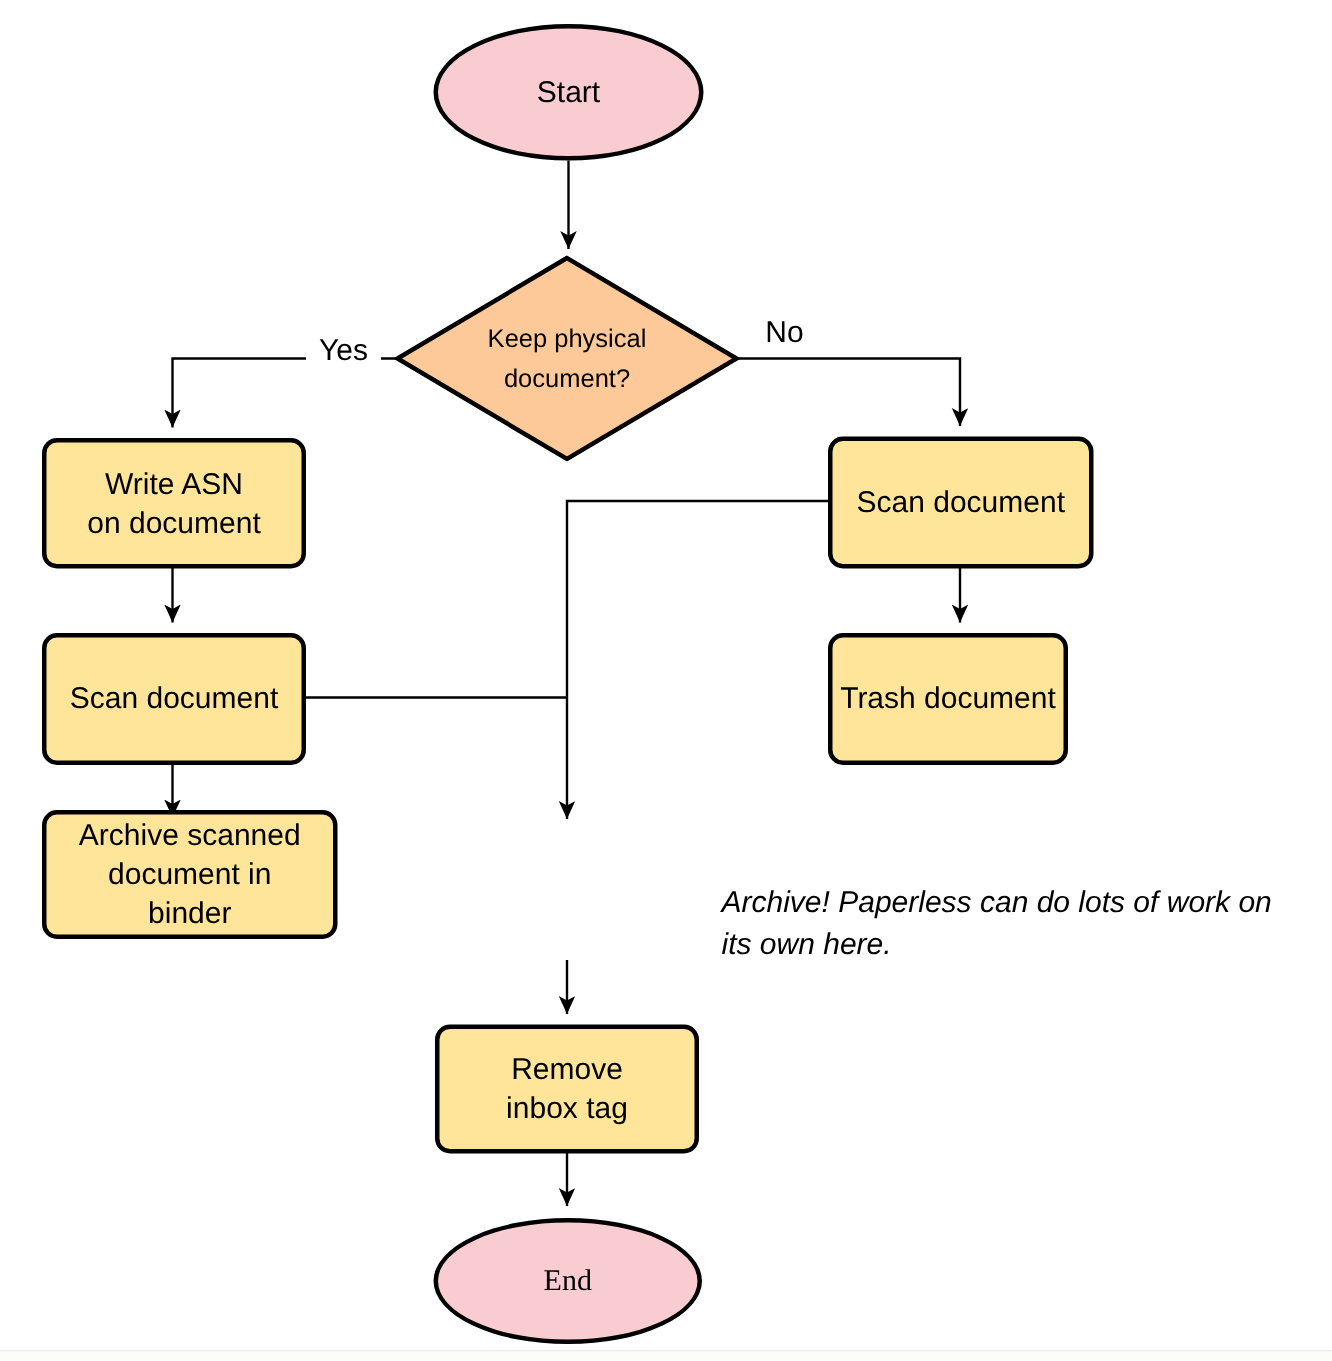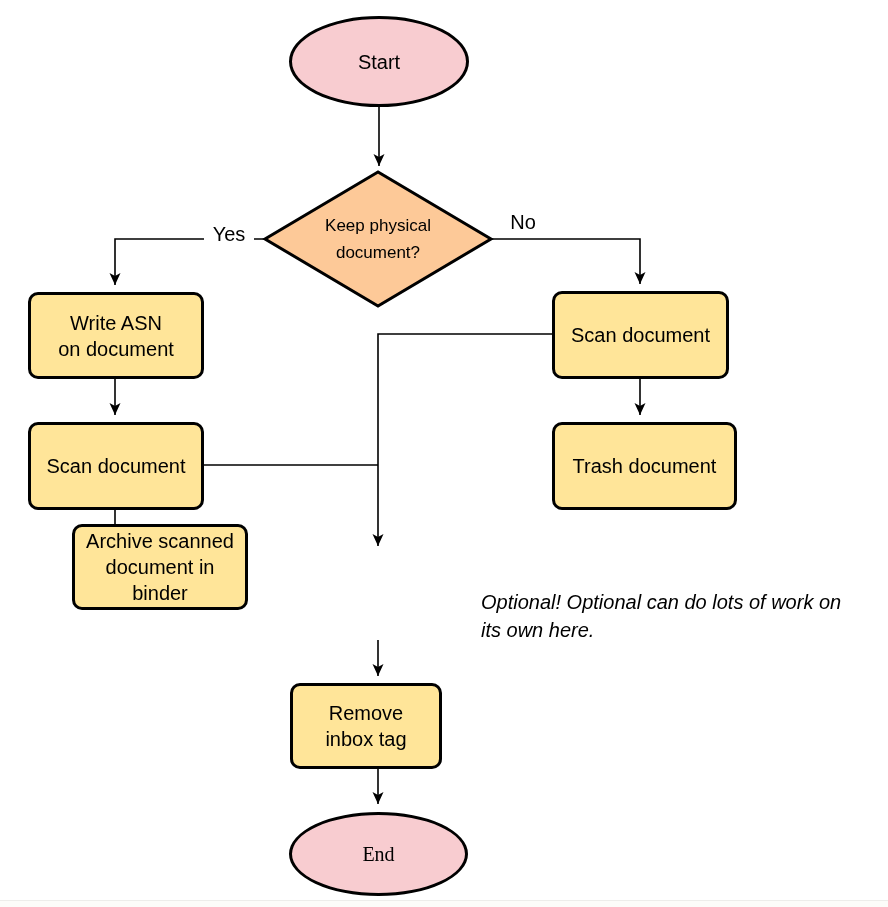--- a/index.html
+++ b/index.html
@@ -94,31 +94,31 @@
 
   <div class="edge-label" style="left:204px;top:222px;width:46px;height:24px;">Yes</div>
 
   <div class="edge-label" style="left:498px;top:210px;width:46px;height:24px;">No</div>
 
   <div class="node process" style="left:28px;top:292px;width:176px;height:87px;">Write ASN
 on document</div>
 
   <div class="node process" style="left:28px;top:422px;width:176px;height:88px;">Scan document</div>
 
-  <div class="node process" style="left:28px;top:524px;width:176px;height:86px;margin-left:44px;">Archive scanned
+  <div class="node process" style="left:28px;top:540px;width:197px;height:86px;">Archive scanned
 document in
 binder</div>
 
   <div class="node process" style="left:552px;top:291px;width:177px;height:88px;">Scan document</div>
 
-  <div class="node process" style="left:552px;top:422px;width:185px;height:88px;">Trash document</div>
+  <div class="node process" style="left:552px;top:422px;width:160px;height:88px;">Trash document</div>
 
 
-  <div class="note" style="left:481px;top:589px;width:402px;">Optional! Optional can do lots of work on
+  <div class="note" style="left:481px;top:589px;width:402px;">Archive! Paperless can do lots of work on
 its own here.</div>
 
-  <div class="node process" style="left:290px;top:683px;width:152px;height:86px;">Remove
+  <div class="node process" style="left:290px;top:683px;width:176px;height:86px;">Remove
 inbox tag</div>
 
   <div class="node terminator" style="left:289px;top:812px;width:179px;height:84px;font-family:Liberation Serif, serif;">End</div>
 
   <div class="bottom-strip"></div>
 </div>
 
 </body></html>

